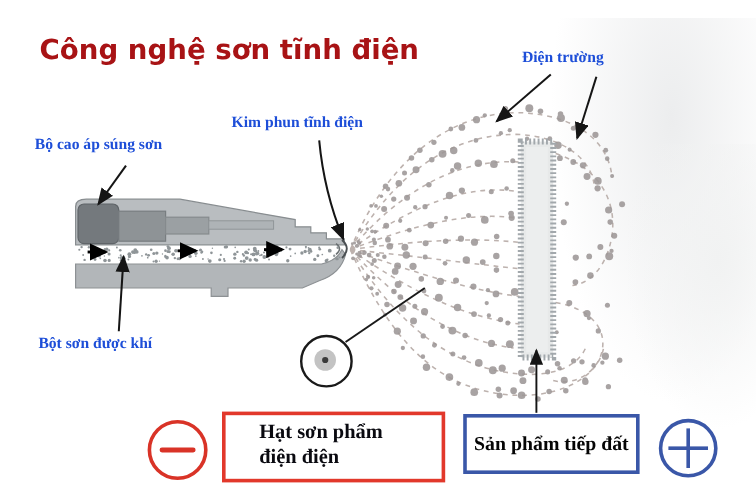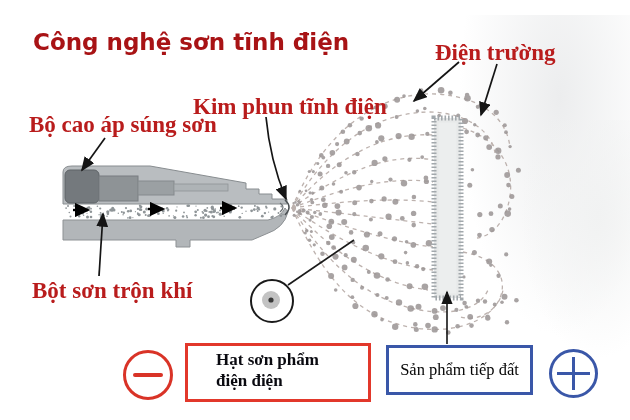--- a/index.html
+++ b/index.html
@@ -6,35 +6,35 @@
   .stage{position:relative;width:630px;height:420px;background:#ffffff;overflow:hidden;
          font-family:"Liberation Serif",serif;}
   .wash{position:absolute;left:455px;top:15px;width:190px;height:330px;pointer-events:none;
         background:radial-gradient(ellipse at 55% 25%, #ecedee 0%, rgba(236,237,238,0) 68%);}
   .wash2{position:absolute;left:520px;top:120px;width:130px;height:240px;pointer-events:none;
         background:radial-gradient(ellipse at 60% 40%, #f1f2f2 0%, rgba(241,242,242,0) 70%);}
   svg.diagram{position:absolute;left:0;top:0;}
   .title{position:absolute;left:17px;top:13px;margin:16px;
          font-family:"DejaVu Sans",sans-serif;font-weight:700;font-size:23px;
          color:#a81315;letter-spacing:0px;white-space:nowrap;}
-  .lbl{position:absolute;font-weight:700;font-size:23px;color:#b91c1c;white-space:nowrap;}
+  .lbl{position:absolute;font-weight:700;font-size:13px;color:#1d4ed8;white-space:nowrap;}
   .lbl-hv{left:29px;top:112px;}
   .lbl-needle{left:193px;top:94px;}
   .lbl-field{left:435px;top:40px;}
   .lbl-powder{left:32px;top:278px;}
   .circle-minus{position:absolute;left:123px;top:350px;width:44px;height:44px;
         border:3.5px solid #d93327;border-radius:50%;}
   .circle-minus::after{content:"";position:absolute;left:7px;right:7px;top:50%;
         margin-top:-2px;height:3.5px;background:#d93327;border-radius:2px;}
   .box-red{position:absolute;left:185px;top:343px;width:152px;height:50px;
         border:3.5px solid #e2382b;background:#fff;box-sizing:content-box;
         padding:3px 0 0 28px;font-weight:700;font-size:17px;line-height:21px;color:#0a0a10;}
   .box-blue{position:absolute;left:386px;top:345px;width:141px;height:44px;
         border:3px solid #3a57a8;background:#fff;display:flex;align-items:center;
-        justify-content:center;font-weight:400;font-size:16.5px;color:#050505;white-space:nowrap;}
+        justify-content:center;font-weight:700;font-size:16.5px;color:#050505;white-space:nowrap;}
   .circle-plus{position:absolute;left:549px;top:349px;width:43px;height:43px;
         border:3px solid #3a57a8;border-radius:50%;}
   .circle-plus::before{content:"";position:absolute;left:5px;right:5px;top:50%;
         margin-top:-1.5px;height:3px;background:#3a57a8;}
   .circle-plus::after{content:"";position:absolute;top:5px;bottom:5px;left:50%;
         margin-left:-1.5px;width:3px;background:#3a57a8;}
 </style>
 </head>
 <body>
 
@@ -462,21 +462,21 @@
       <line x1="497" y1="64" x2="481" y2="115" marker-end="url(#ah)"></line>
       <line x1="99" y1="276" x2="103" y2="214" marker-end="url(#ah)"></line>
     </g>
   </svg>
 
   <h1 class="title">Công nghệ sơn tĩnh điện</h1>
 
   <div class="lbl lbl-needle">Kim phun tĩnh điện</div>
   <div class="lbl lbl-hv">Bộ cao áp súng sơn</div>
   <div class="lbl lbl-field">Điện trường</div>
-  <div class="lbl lbl-powder">Bột sơn trộn khí</div>
+  <div class="lbl lbl-powder">Bột sơn được khí</div>
 
   <div class="circle-minus"></div>
 
   <div class="box-red">
     <div>Hạt sơn phẩm</div>
     <div>điện điện</div>
   </div>
 
   <div class="box-blue">Sản phẩm tiếp đất</div>
 

